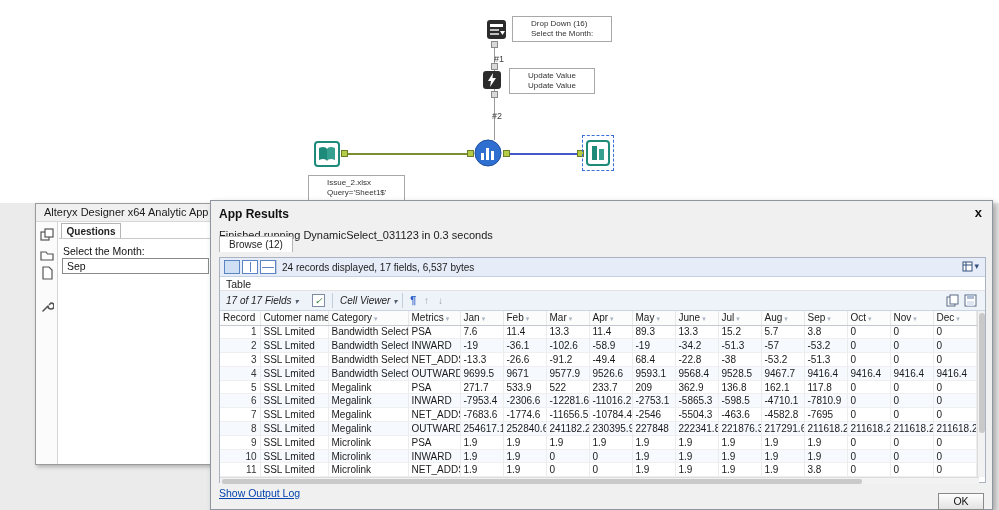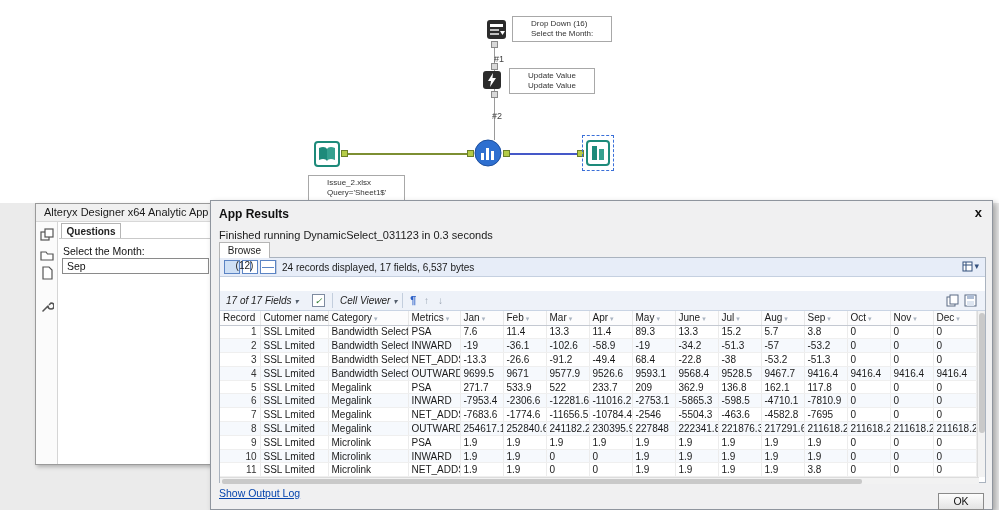--- a/index.html
+++ b/index.html
@@ -26,21 +26,21 @@
   #designer .panel-line { left:23px; top:34px; right:0; height:1px; background:#c9c9c9; }
   #designer .q-label { left:27px; top:41px; font-size:10.5px; color:#111; }
   #designer .combo { left:26px; top:54px; width:147px; height:16px; background:#fff; border:1px solid #8a8a8a; font-size:10.5px; color:#111; padding:1px 4px; }
 
   
   #results { left:210px; top:200px; width:783px; height:310px; background:#f0f0f1; border:1px solid #8f959e; box-shadow:3px 3px 6px rgba(0,0,0,.3); z-index:10; }
   #results .titlebar { left:0; top:0; right:0; height:22px; }
   #results .title { left:8px; top:6px; font-size:12px; font-weight:bold; color:#111; }
   #results .close { right:10px; top:4px; font-size:13px; font-weight:bold; color:#111; cursor:default; }
   #results .status { left:8px; top:28px; font-size:11px; color:#1a1a1a; }
-  #results .browse-tab { left:8px; top:41px; width:51px; height:16px; line-height:15px; z-index:2; }
+  #results .browse-tab { left:8px; top:35px; width:74px; height:16px; line-height:15px; z-index:2; }
   #results .browse-panel { left:8px; top:56px; width:767px; height:226px; background:#fff; border:1px solid #aab3bf; }
 
   .tb1 { left:0; top:0; right:0; height:19px; background:#e7edf8; border-bottom:1px solid #c5d0e0; }
   .view-btn { top:2px; width:16px; height:14px; background:#fff; border:1px solid #5b84c4; }
   .view-btn.sel { background:#cfe0f5; }
   .view-btn .bar { position:absolute; background:#5b84c4; }
   .tb1 .rec-info { left:62px; top:4px; font-size:10px; color:#1a1a1a; }
   .tb1 .sep { left:56px; top:2px; width:1px; height:14px; background:#c0cbdc; }
   .tb1 .opts { right:6px; top:3px; font-size:9px; color:#33507d; }
 
@@ -208,20 +208,23 @@
       <div class="abs rec-info">24 records displayed, 17 fields, 6,537 bytes</div>
       <div class="abs opts">
         <svg width="12" height="11" style="vertical-align:middle;">
             <rect x="1" y="1" width="9" height="9" fill="#fff" stroke="#33507d"></rect>
             <line x1="1" y1="4" x2="10" y2="4" stroke="#33507d"></line>
             <line x1="4" y1="1" x2="4" y2="10" stroke="#33507d"></line>
           </svg><span>▾</span>
       </div>
     </div>
 
+    <div class="abs section-row">
+      <div class="abs lbl">Table</div>
+    </div>
 
     <div class="abs tb2">
       <span class="abs item" style="left:6px;"><span>17 of 17 Fields</span> <span class="arrow">▾</span></span>
       <span class="abs chk" style="left:92px;">✓</span>
       <span class="abs vsep" style="left:112px;"></span>
       <span class="abs item" style="left:120px;"><span>Cell Viewer</span> <span class="arrow">▾</span></span>
       <span class="abs vsep" style="left:182px;"></span>
       <span class="abs pilcrow" style="left:190px;">¶</span>
       <span class="abs item updown" style="left:204px;">↑</span>
       <span class="abs item updown" style="left:218px;">↓</span>

